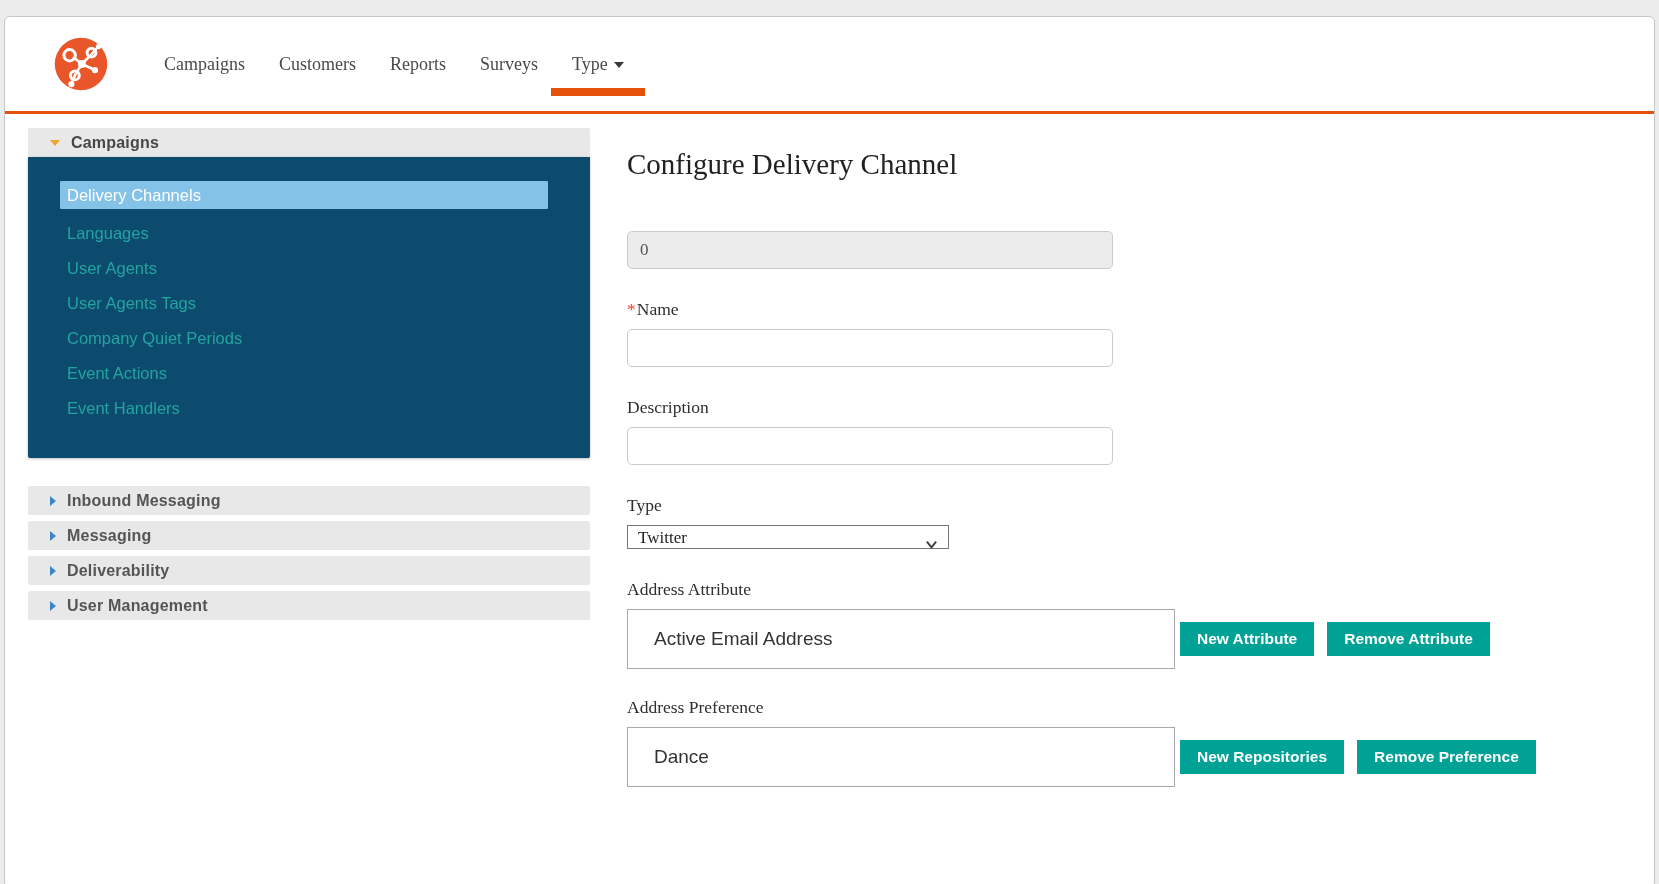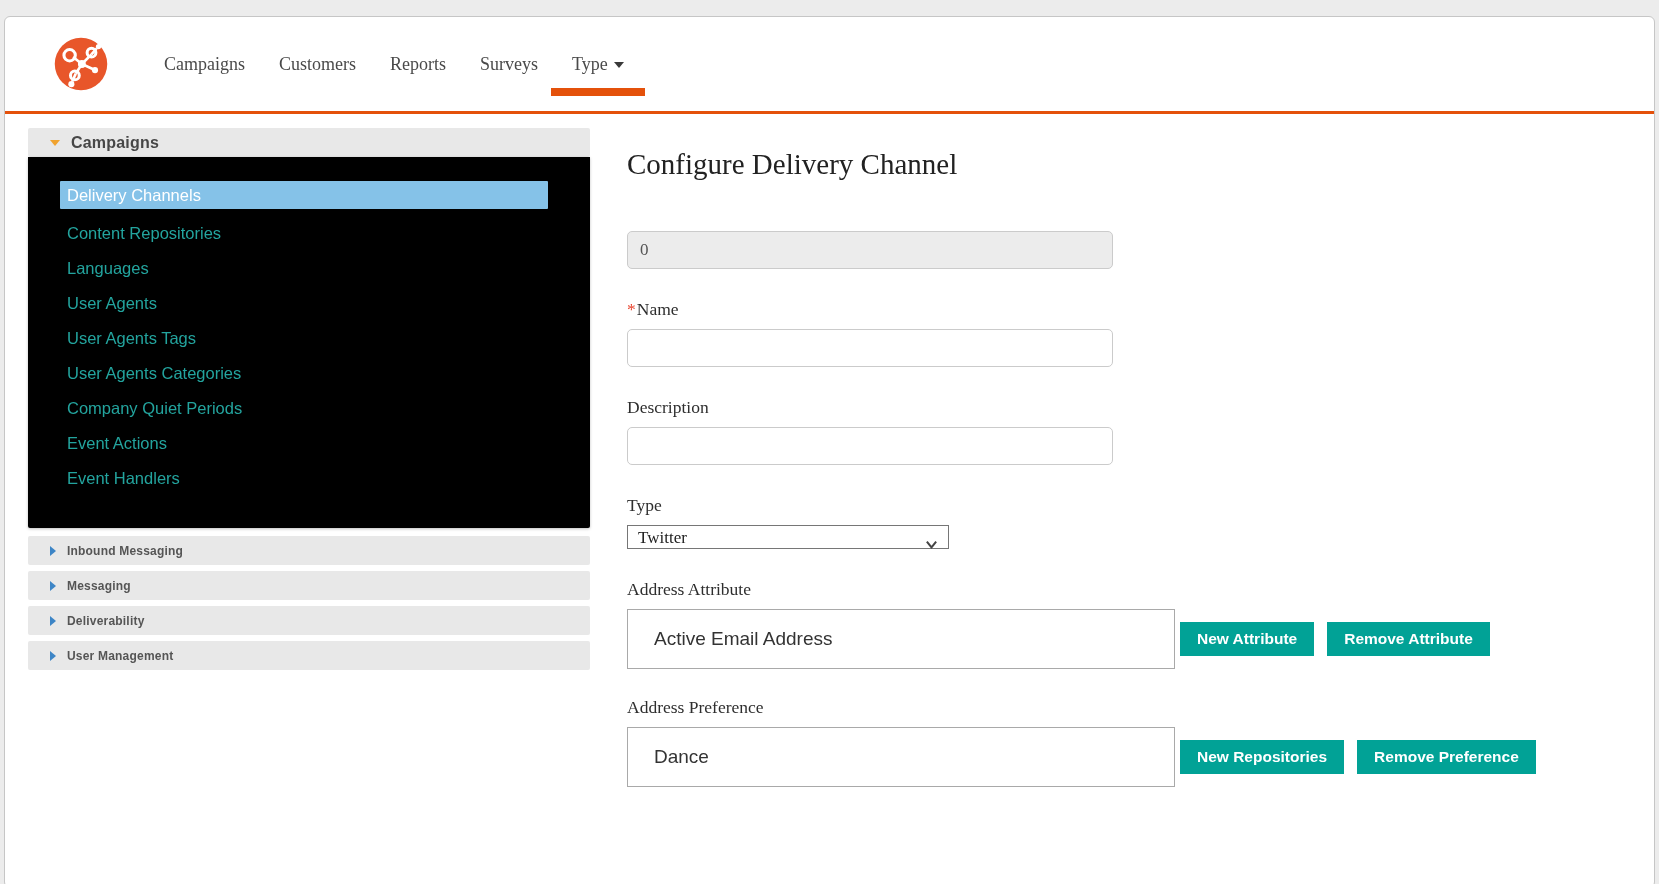--- a/index.html
+++ b/index.html
@@ -19,28 +19,28 @@
 
   
   .sidebar{position:absolute;left:23px;top:111px;width:562px;}
   .acc-header{height:29px;background:#e8e8e8;border-radius:2px;display:flex;align-items:center;
     padding-left:22px;box-sizing:border-box;cursor:pointer;}
   .acc-header .tri-dn{width:0;height:0;border-left:5px solid transparent;border-right:5px solid transparent;
     border-top:6px solid #f0a32f;margin-right:11px;}
   .acc-header .tri-rt{width:0;height:0;border-top:5px solid transparent;border-bottom:5px solid transparent;
     border-left:6px solid #3d85c6;margin-right:11px;}
   .acc-header .acc-label{font-size:16px;font-weight:bold;color:#474747;letter-spacing:.2px;}
-  .acc-panel{background:#000000;box-shadow:0 1px 3px rgba(0,0,0,.25);border-radius:0 0 2px 2px;
-    padding:24px 0 32px 0;margin-bottom:8px;}
+  .acc-panel{background:#0c4a6e;box-shadow:0 1px 3px rgba(0,0,0,.25);border-radius:0 0 2px 2px;
+    padding:24px 0 32px 0;margin-bottom:28px;}
   .side-item{height:35px;display:flex;align-items:center;padding-left:39px;font-size:16.5px;
     color:#23a49e;cursor:pointer;box-sizing:border-box;}
   .side-item.selected{background:#85c2e8;color:#ffffff;margin-left:32px;width:488px;height:28px;
     padding-left:7px;border-radius:1px;margin-bottom:7px;}
   .collapsed-bar{margin-bottom:6px;}
-  .acc-header.collapsed .acc-label{font-size:12px;color:#555;}
+  .acc-header.collapsed .acc-label{font-size:16px;color:#555;}
 
   
   .main{position:absolute;left:622px;top:131px;width:1000px;}
   .page-title{font-family:"Liberation Serif",serif;font-size:29px;color:#222;margin:0 0 50px 0;font-weight:normal;}
   .fgroup{margin-bottom:30px;}
   .flabel{font-family:"Liberation Serif",serif;font-size:17.5px;color:#2e2e2e;margin-bottom:9px;}
   .req{color:#e8442e;margin-right:1px;}
   .tinput{width:486px;height:38px;border:1px solid #cbcbcb;border-radius:5px;box-sizing:border-box;
     padding:0 12px;font-family:"Liberation Serif",serif;font-size:17px;color:#333;background:#fff;outline:none;}
   .tinput:disabled{background:#ececec;color:#555;}
@@ -106,33 +106,27 @@
     <div class="acc-header">
       <span class="tri-dn"></span>
       <span class="acc-label">Campaigns</span>
     </div>
 
     <div class="acc-panel">
       <div class="side-item selected">
         <span>Delivery Channels</span>
       </div>
       <div class="side-item">
-        <span>Content Repositories</span>
-      </div>
-      <div class="side-item">
         <span>Languages</span>
       </div>
       <div class="side-item">
         <span>User Agents</span>
       </div>
       <div class="side-item">
         <span>User Agents Tags</span>
-      </div>
-      <div class="side-item">
-        <span>User Agents Categories</span>
       </div>
       <div class="side-item">
         <span>Company Quiet Periods</span>
       </div>
       <div class="side-item">
         <span>Event Actions</span>
       </div>
       <div class="side-item">
         <span>Event Handlers</span>
       </div>

